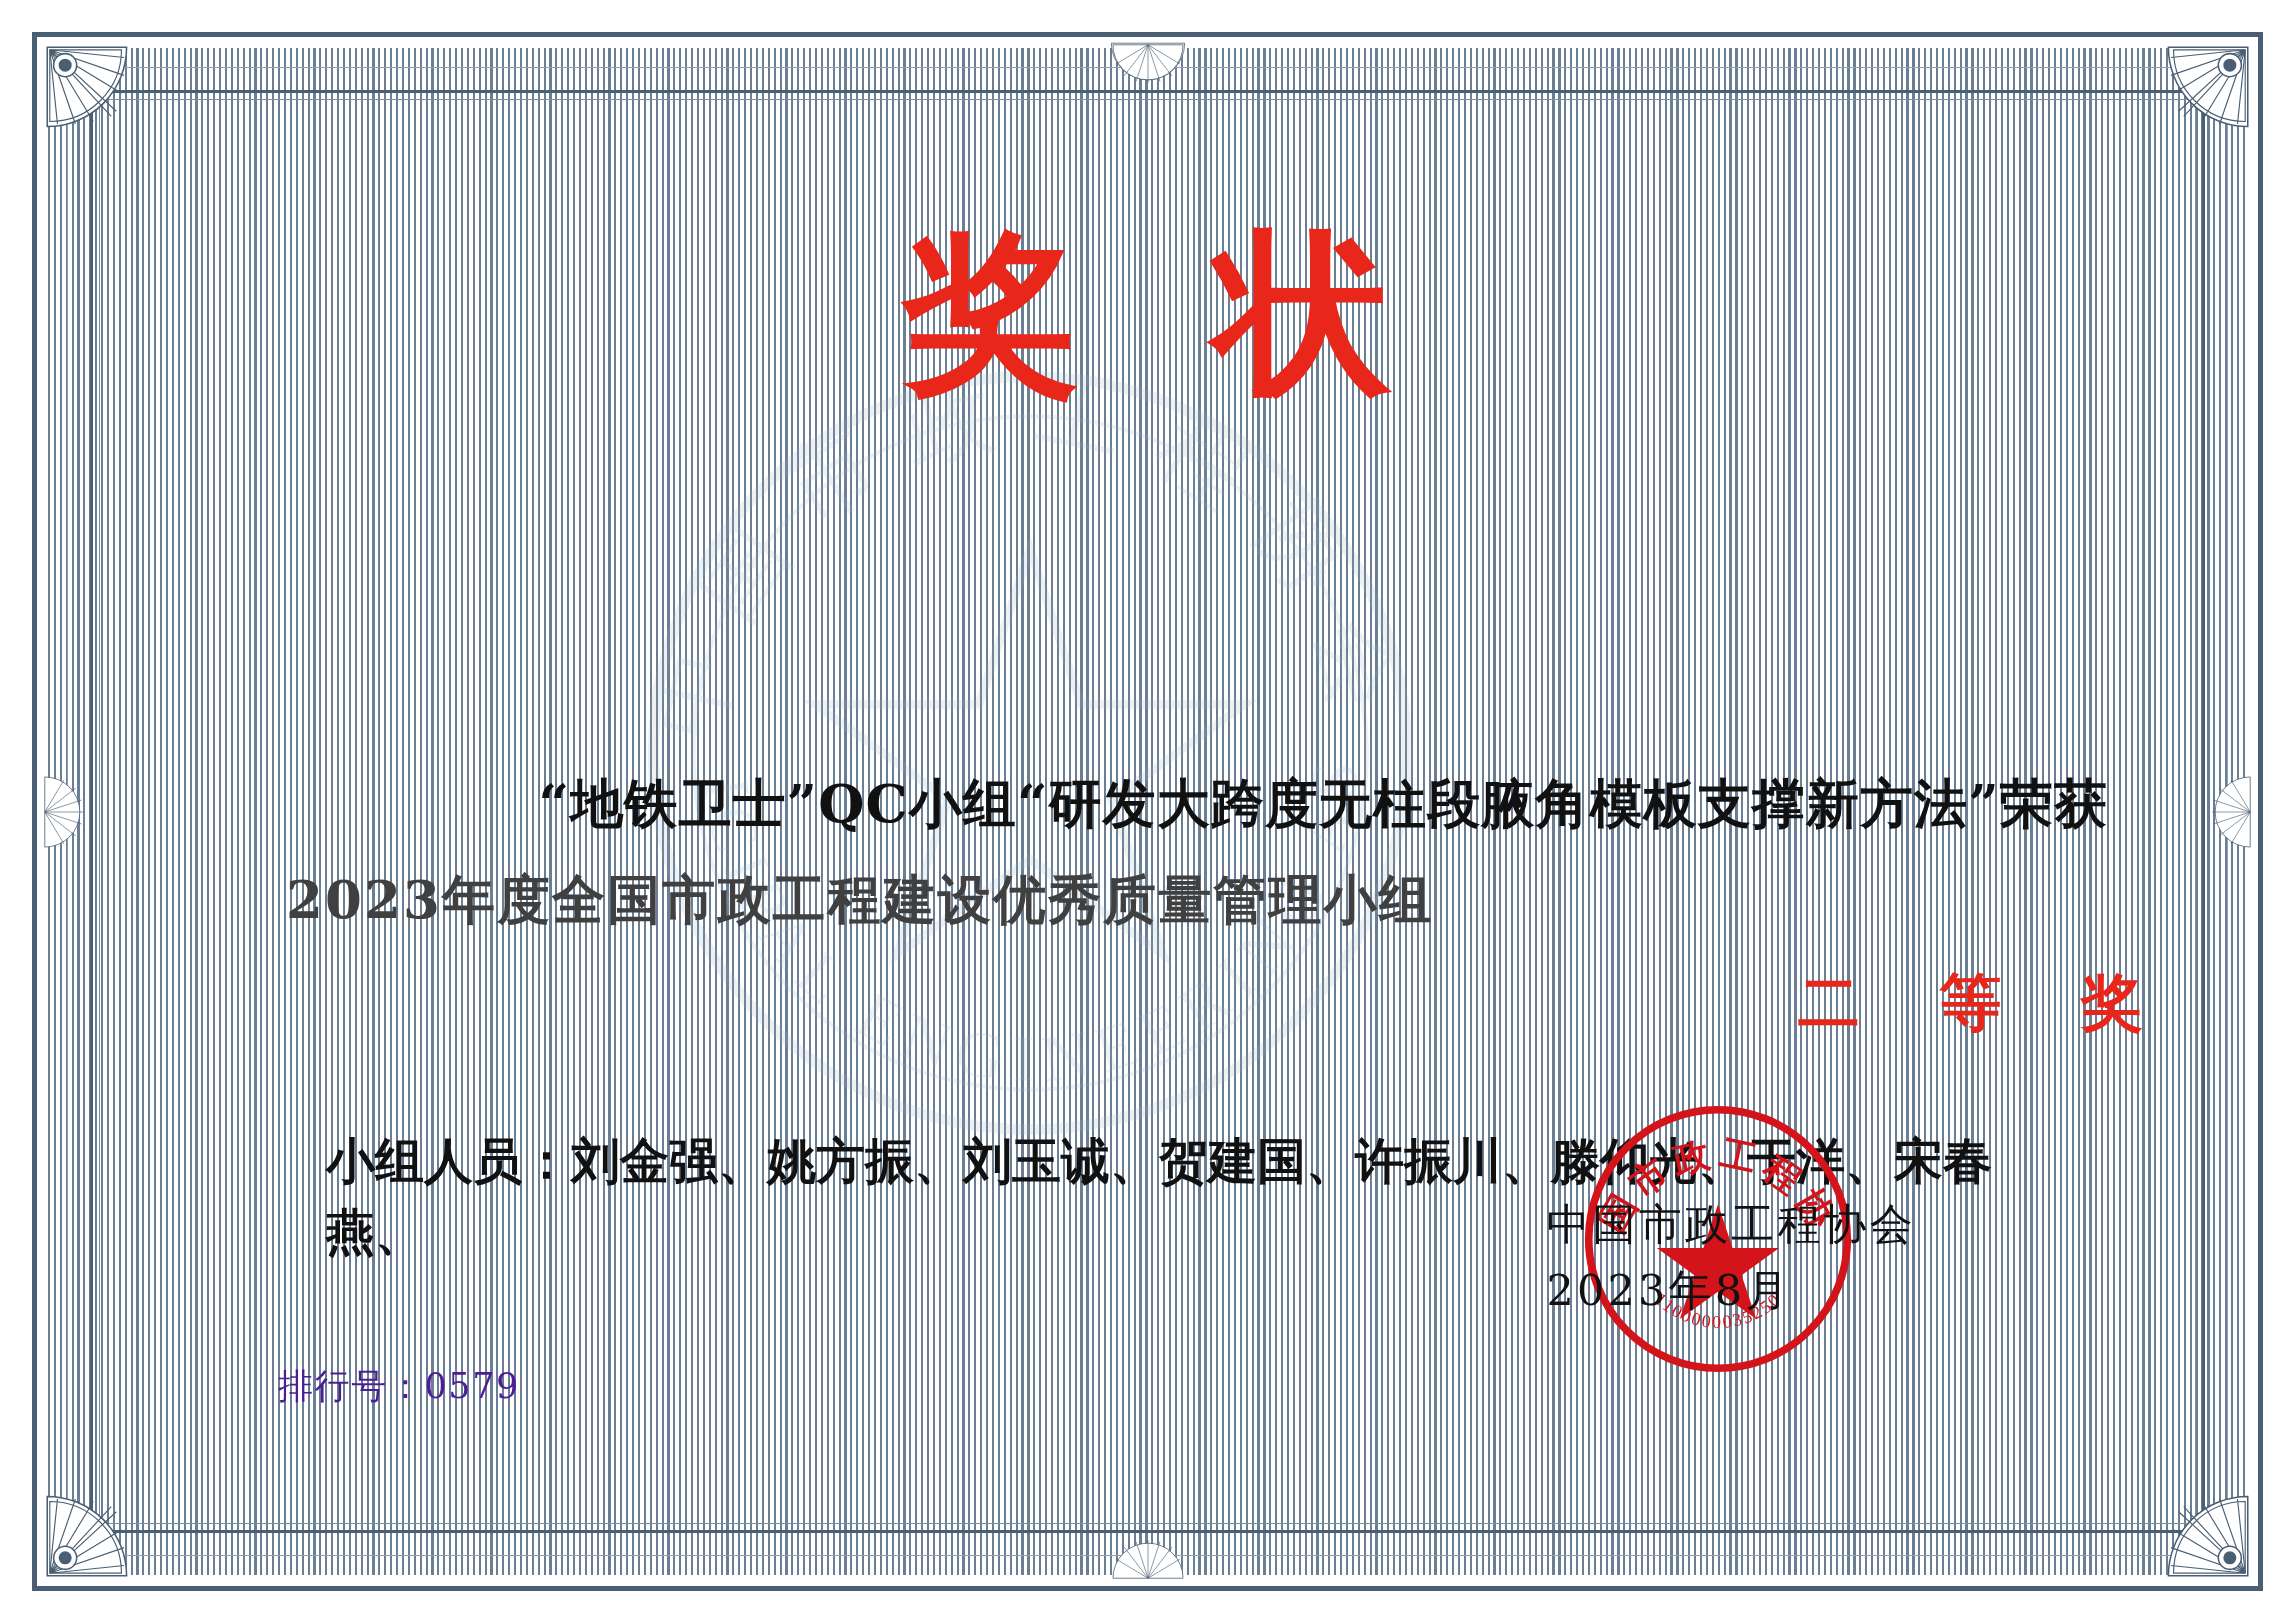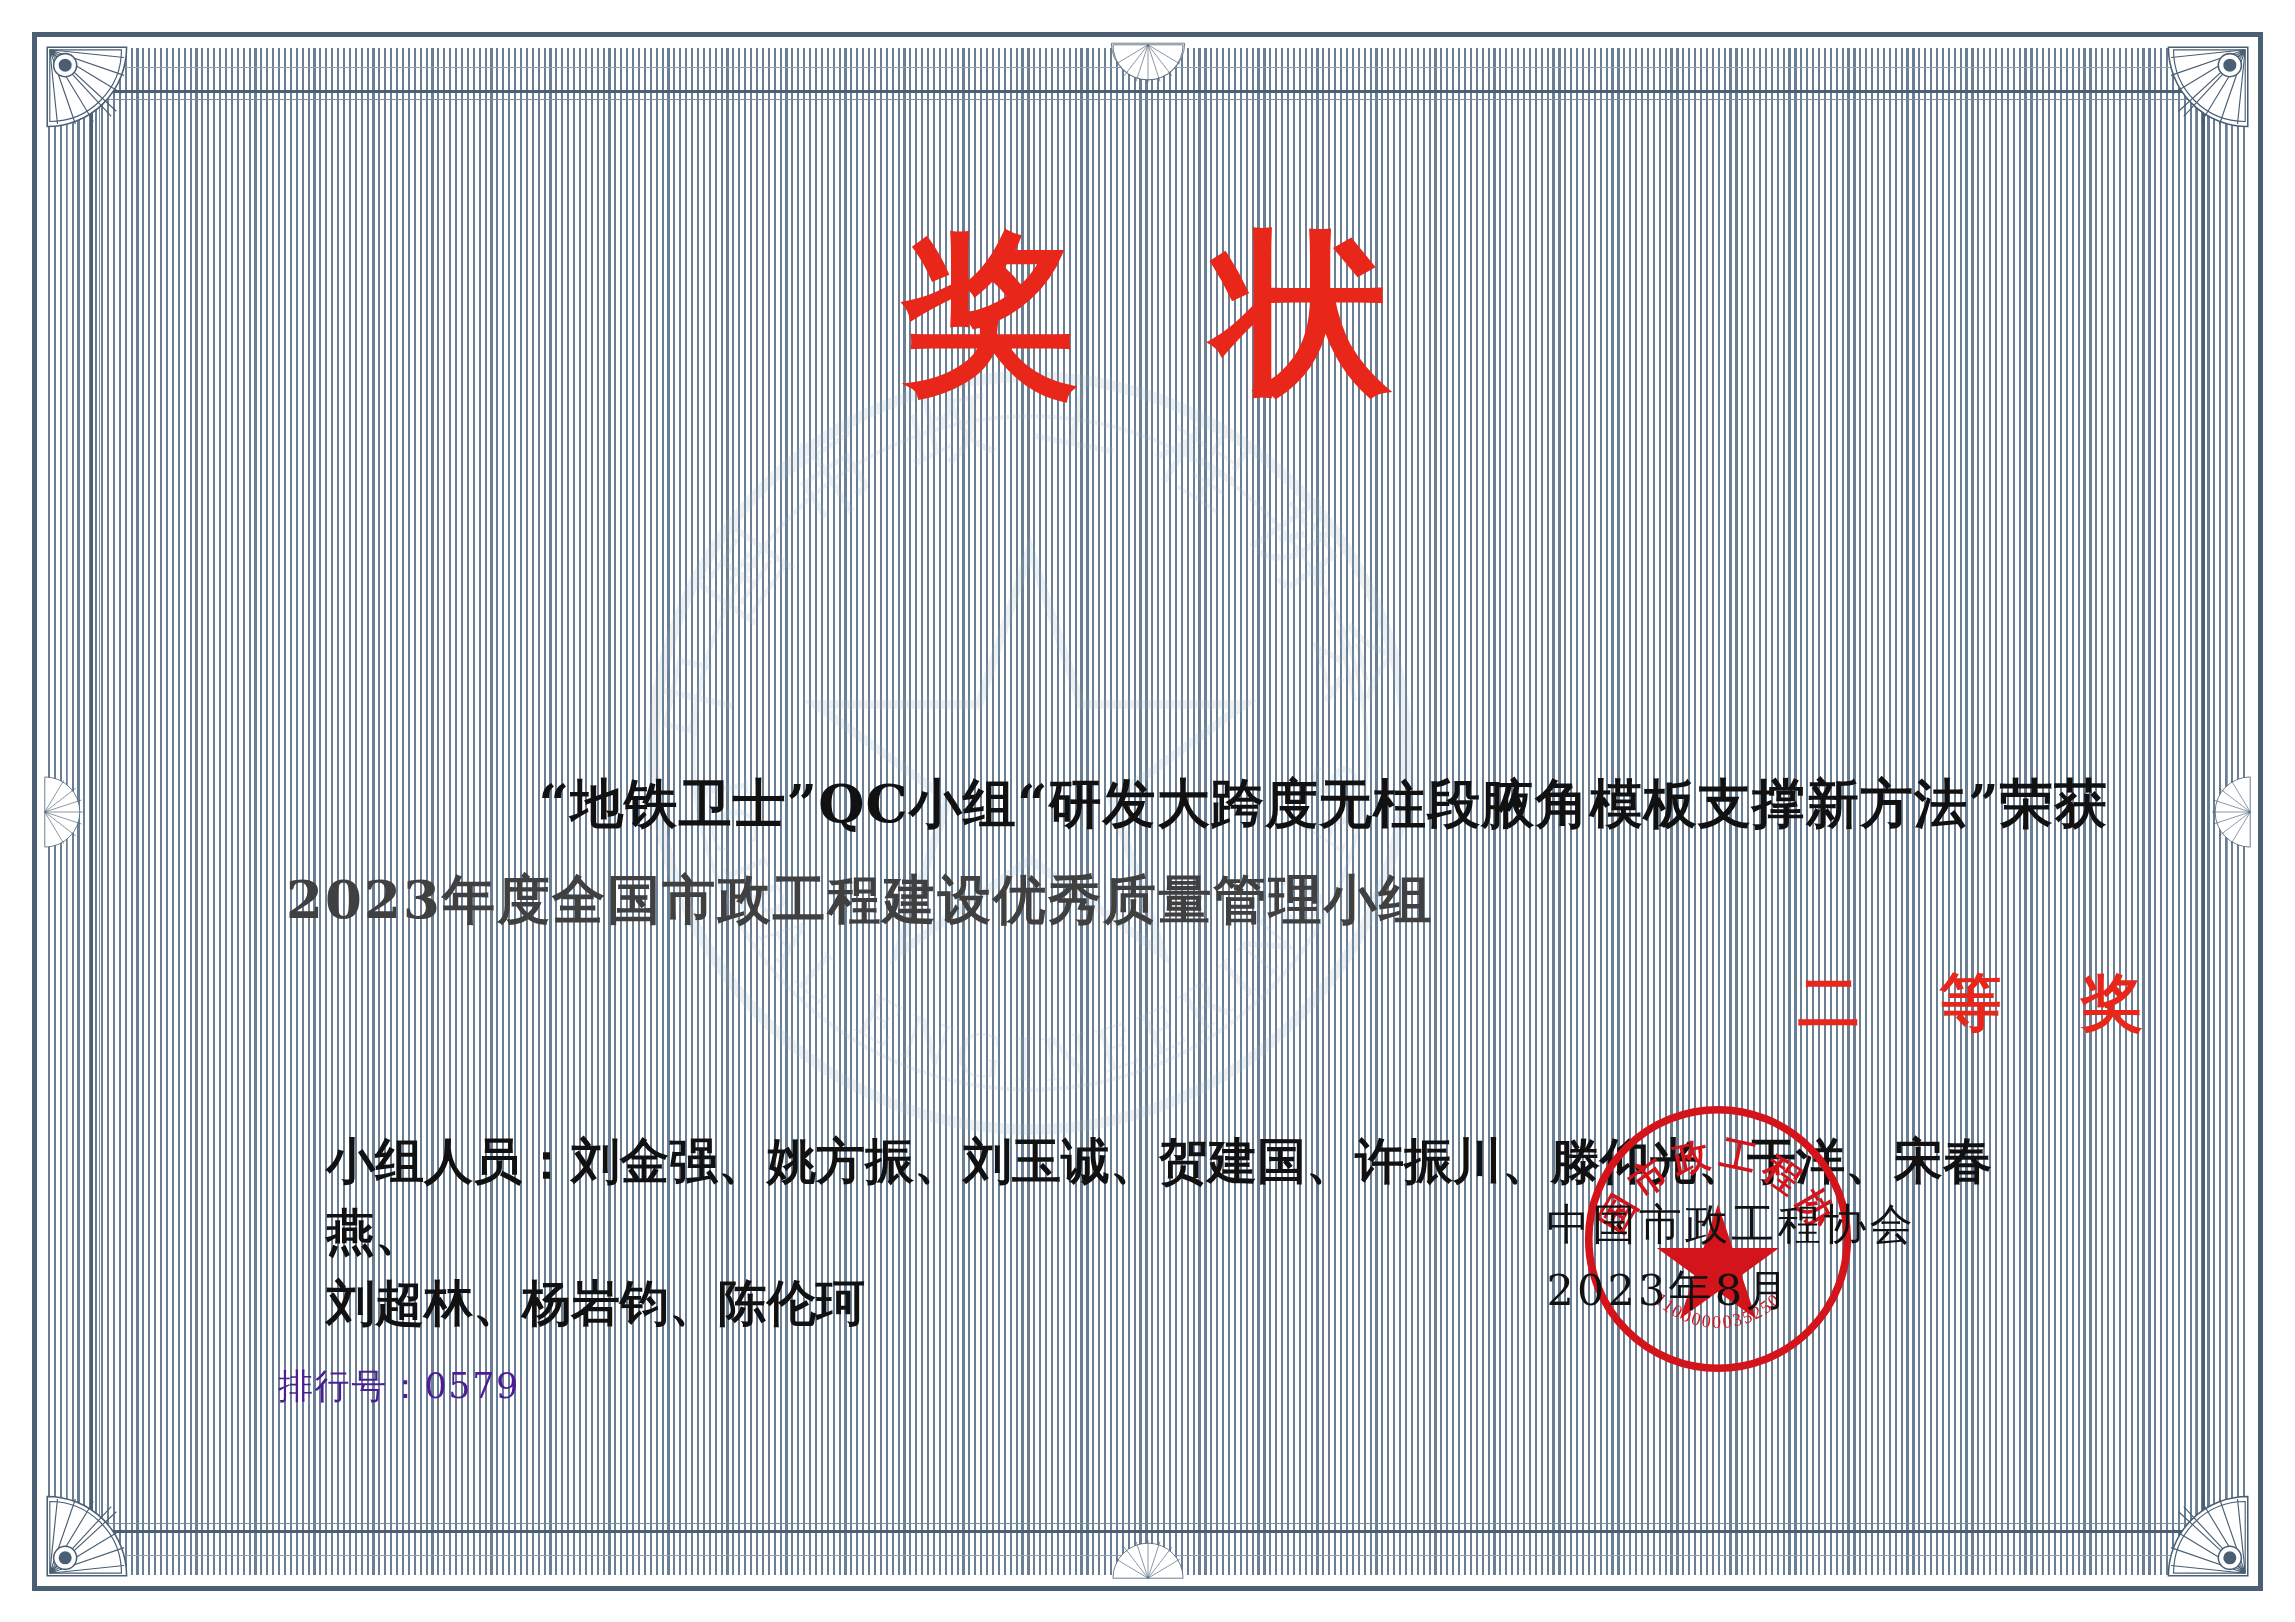--- a/index.html
+++ b/index.html
@@ -359,21 +359,20 @@
 
 
     <div class="line-1">“地铁卫士”QC小组“研发大跨度无柱段腋角模板支撑新方法”荣获</div>
 
     <div class="line-2">2023年度全国市政工程建设优秀质量管理小组</div>
 
     <div class="award-level">二 等 奖</div>
 
     <div class="members">
       <div>小组人员：刘金强、姚方振、刘玉诚、贺建国、许振川、滕仰光、于洋、宋春燕、</div>
-      <div>刘超林、杨岩钧、陈伦珂</div>
     </div>
 
     <div class="serial">排行号：0579</div>
 
     <div class="issuer">
       <span>中国市政工程协会</span>
       <span class="date">2023年8月</span>
     </div>
 
     <div class="seal">

